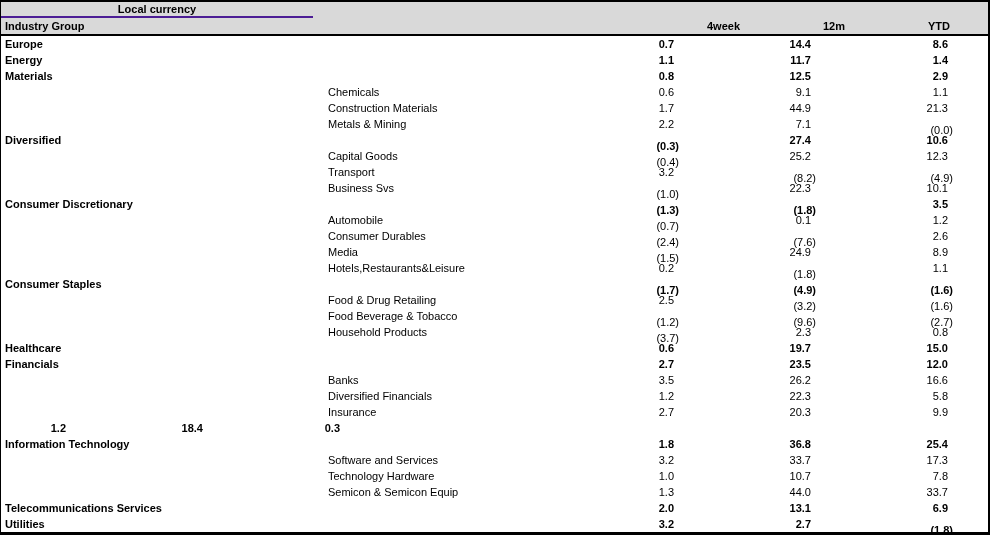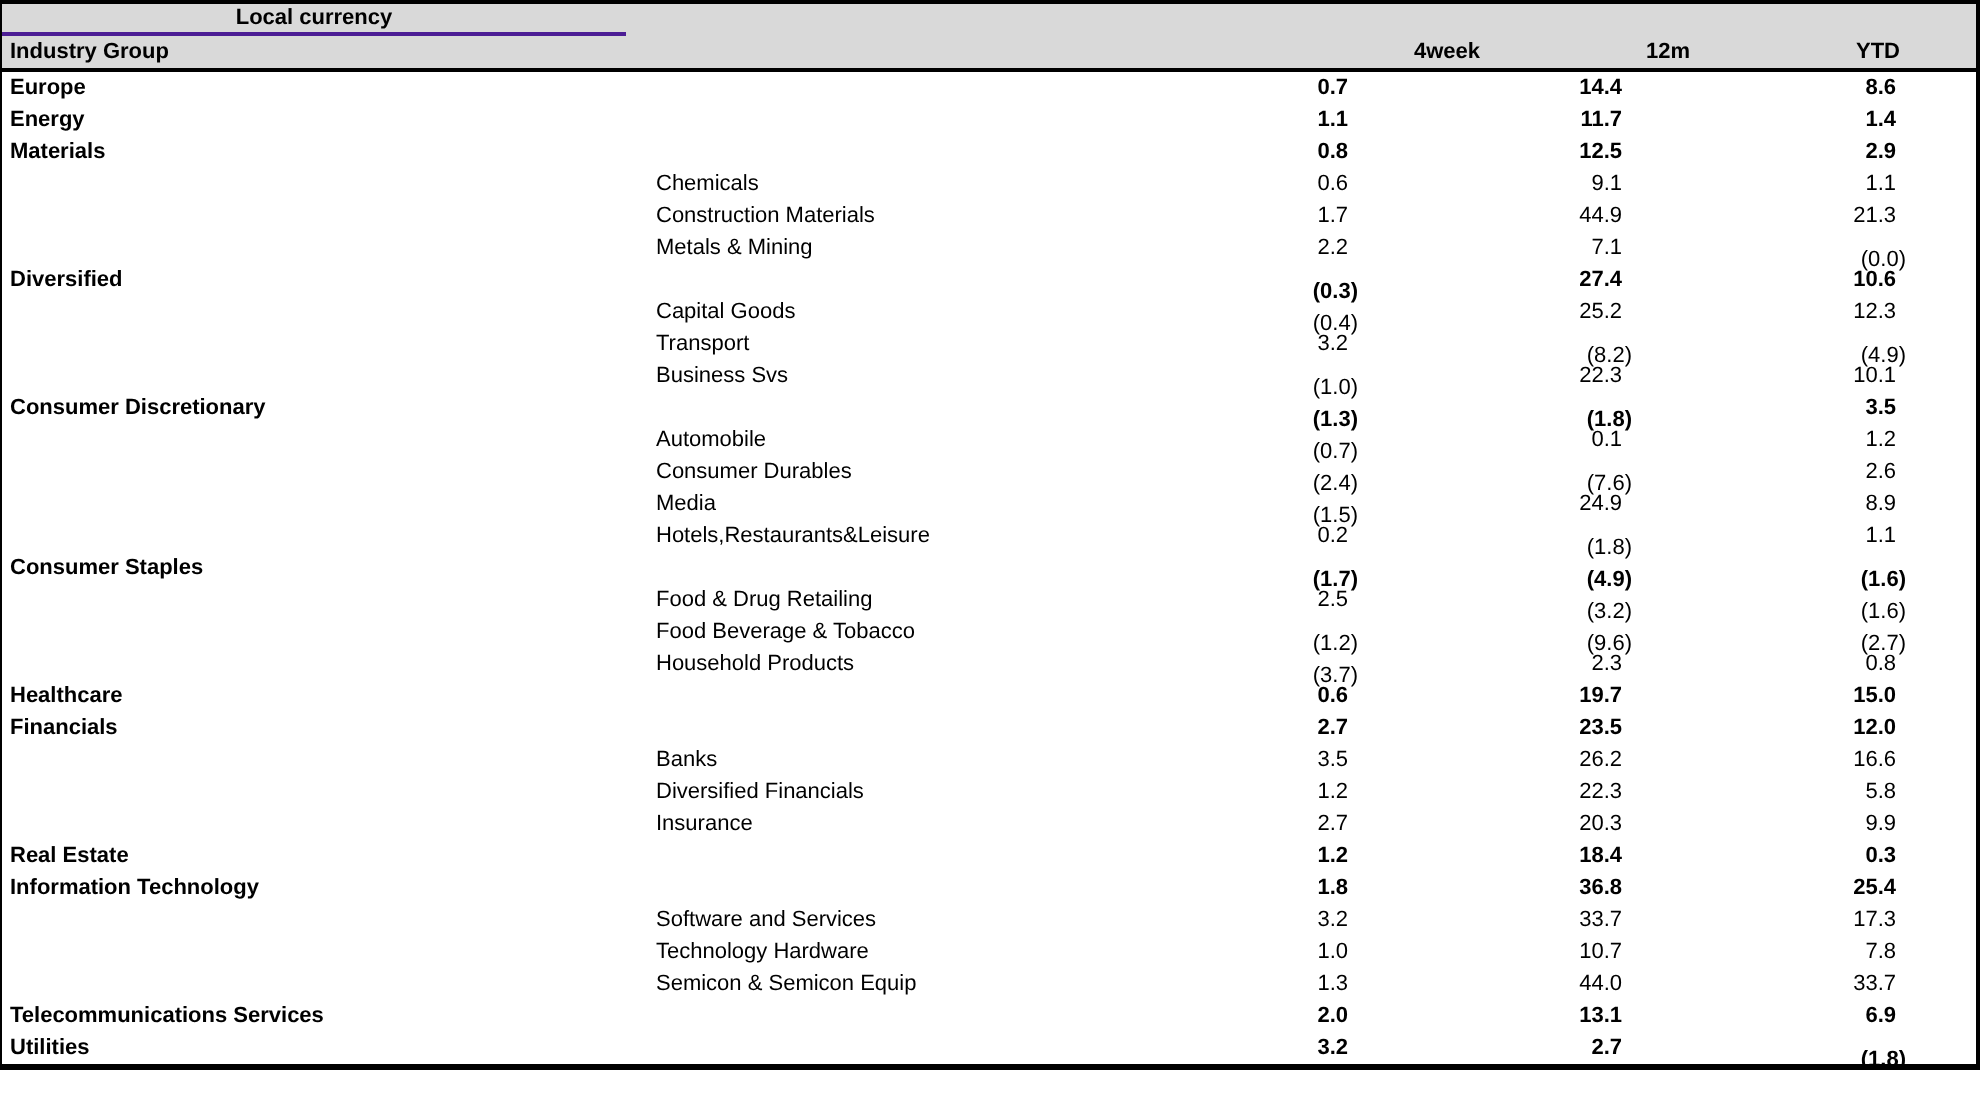--- a/index.html
+++ b/index.html
@@ -212,21 +212,20 @@
         <div class="cell num">22.3</div>
         <div class="cell num">5.8</div>
       </div>
       <div class="row">
         <div class="cell name">Insurance</div>
         <div class="cell num">2.7</div>
         <div class="cell num">20.3</div>
         <div class="cell num">9.9</div>
       </div>
       <div class="row group">
-        <div class="cell name">Real Estate</div>
         <div class="cell num">1.2</div>
         <div class="cell num">18.4</div>
         <div class="cell num">0.3</div>
       </div>
       <div class="row group">
         <div class="cell name">Information Technology</div>
         <div class="cell num">1.8</div>
         <div class="cell num">36.8</div>
         <div class="cell num">25.4</div>
       </div>

